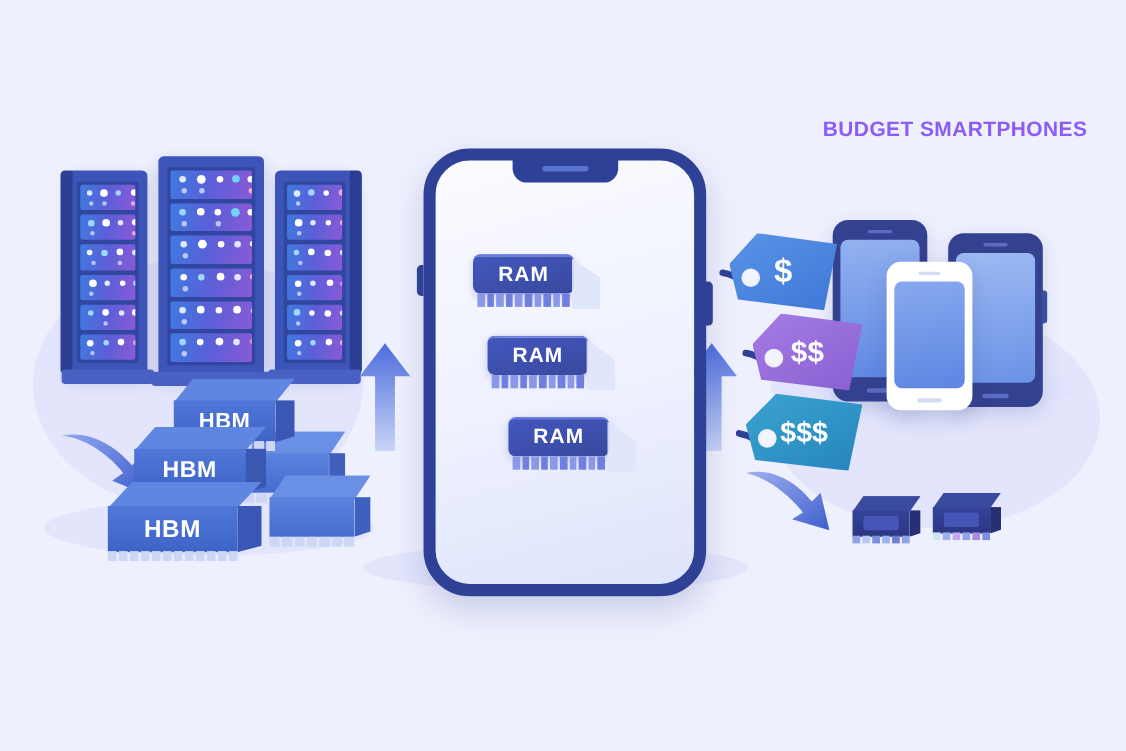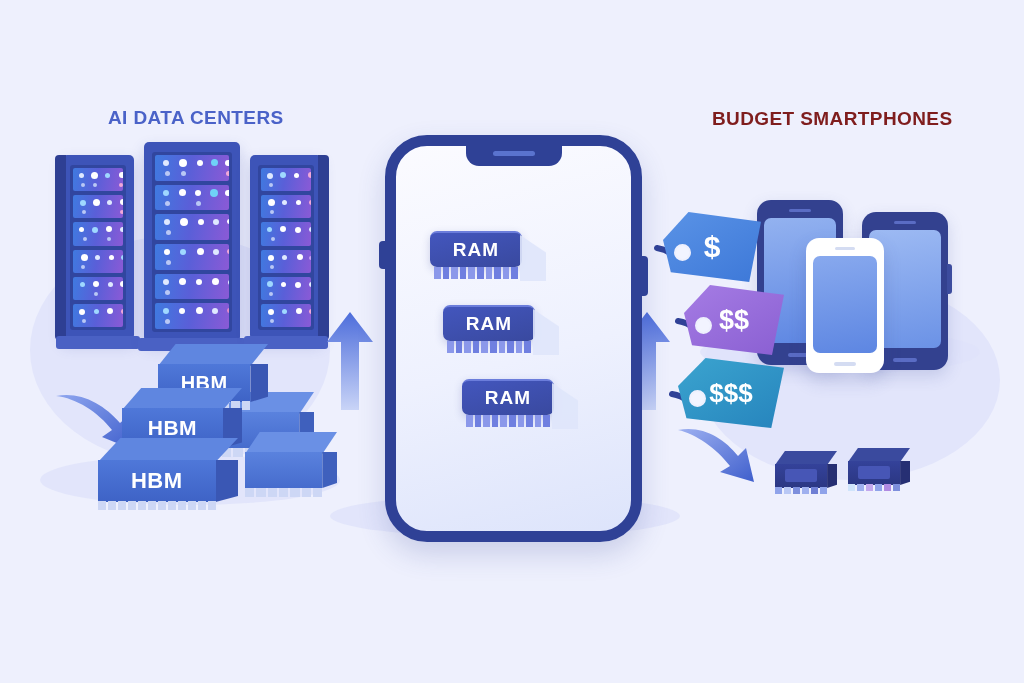--- a/index.html
+++ b/index.html
@@ -18,21 +18,21 @@
   .blob-r{left:700px;top:280px;width:300px;height:200px;}
   .floor{position:absolute;border-radius:50%;background:#dfe3fa;opacity:.85;}
 
   
   .heading{
     position:absolute;
     font-size:19px;font-weight:bold;letter-spacing:.4px;
     color:#4a62c8;white-space:nowrap;
   }
   .heading.left{left:108px;top:107px;}
-  .heading.right{left:712px;top:108px;color:#7f1d1d;}
+  .heading.right{left:748px;top:108px;color:#8b5cf6;}
 
   
   .watermark{
     position:absolute;right:24px;bottom:30px;
     font-size:20px;font-weight:bold;color:#d2d6f0;letter-spacing:.2px;
   }
 
   
   .rack{position:absolute;background:#3d54b8;border-radius:5px;
         box-shadow:0 6px 14px rgba(60,75,160,.22);}
@@ -144,21 +144,20 @@
 <body>
 
 <div id="stage">
 
   <div class="blob blob-l"></div>
   <div class="blob blob-r"></div>
   <div class="floor" style="left:40px;top:455px;width:300px;height:50px;"></div>
   <div class="floor" style="left:330px;top:495px;width:350px;height:42px;"></div>
   <div class="floor" style="left:700px;top:330px;width:280px;height:44px;"></div>
 
-  <div class="heading left">AI DATA CENTERS</div>
   <div class="heading right">BUDGET SMARTPHONES</div>
 
   <div class="rack" style="left:62px;top:155px;width:72px;height:185px;">
     <div class="side" style="left:-7px;"></div>
     <div class="inner">
       <div class="slot">
         <span class="led" style="left:6px;top:5px;width:5px;height:5px;background:#dfe9ff;"></span>
         <span class="led" style="left:18px;top:4px;width:7px;height:7px;background:#ffffff;"></span>
         <span class="led" style="left:32px;top:5px;width:5px;height:5px;background:#9fd8ff;"></span>
         <span class="led" style="left:46px;top:4px;width:6px;height:6px;background:#ffffff;"></span>

